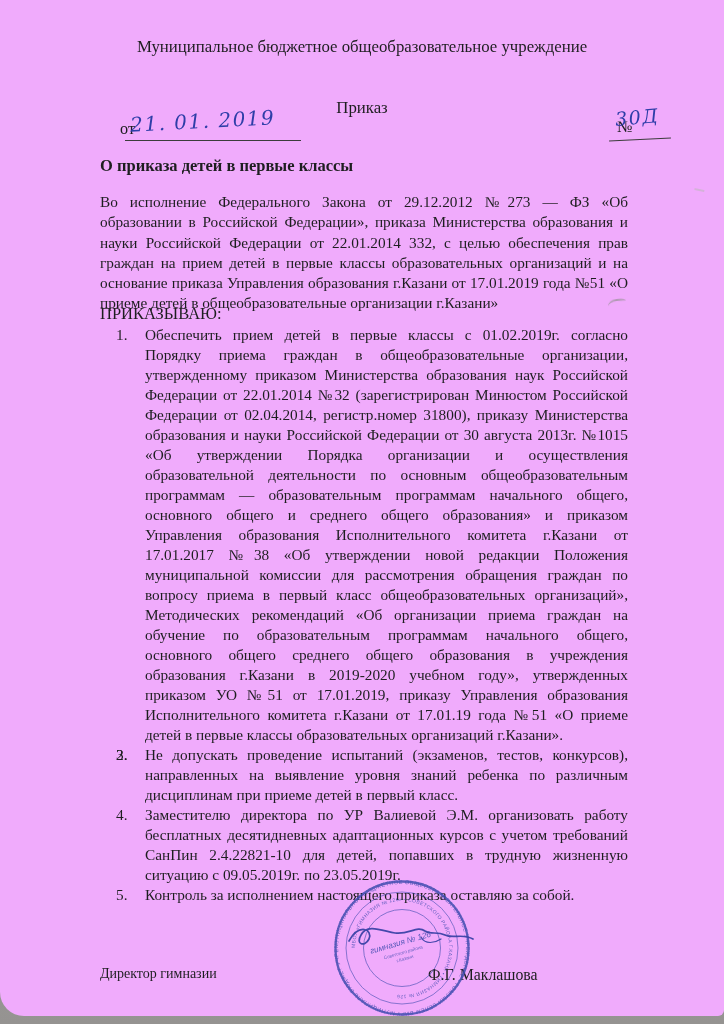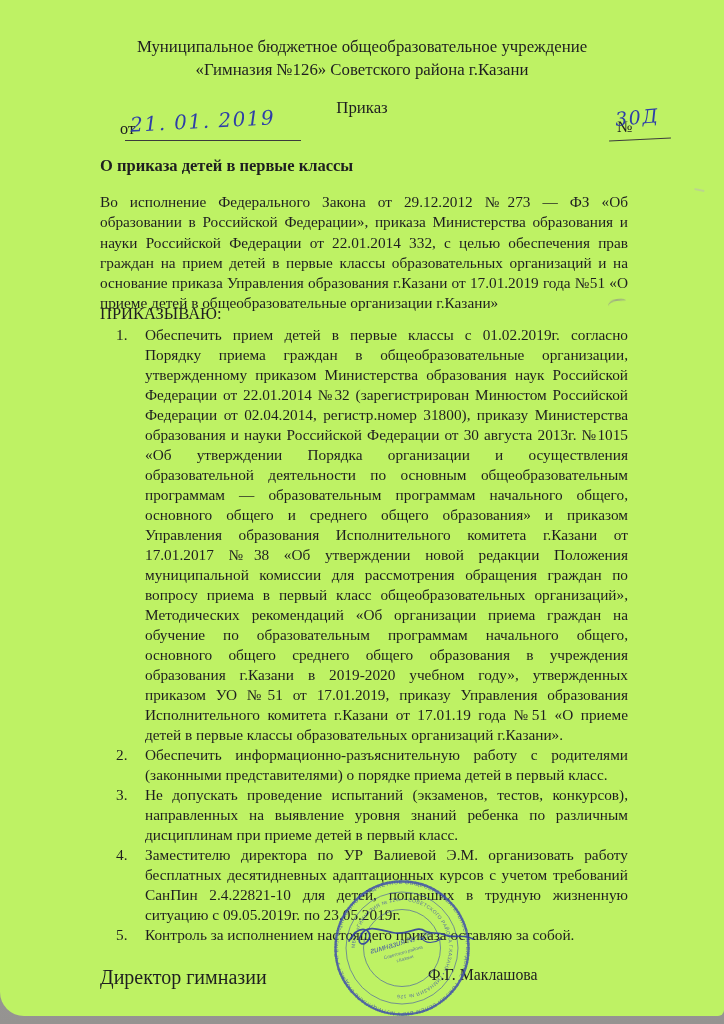--- a/index.html
+++ b/index.html
@@ -3,21 +3,21 @@
 <meta charset="utf-8">
 <style>
   html,body{margin:0;padding:0;}
   body{
     width:724px;height:1024px;position:relative;overflow:hidden;
     background:linear-gradient(to bottom,#bdbbba,#959391);
     font-family:"Liberation Serif", serif;
   }
   .page{
     position:absolute;left:0;top:0;width:724px;height:1016px;
-    background:#bef264;
+    background:#f0abfc;
     border-bottom-left-radius:24px;border-bottom-right-radius:6px;
     color:#1e1e20;
   }
   .abs{position:absolute;}
   .center{text-align:center;}
   .org{left:0;width:724px;font-size:16.8px;line-height:22px;}
   .doctype{left:0;width:724px;top:98px;font-size:16.8px;}
   .daterow-label{font-size:16.2px;margin-left:20px;}
   .hand{
     font-family:"DejaVu Serif", serif;font-style:italic;
@@ -28,21 +28,21 @@
   .uline{border-top:1.4px solid #3c3c3c;height:0;}
   .subject{left:100px;top:156px;font-size:16.5px;font-weight:bold;}
   .preamble{
     left:100px;top:192px;width:528px;
     font-size:15.3px;line-height:20.3px;text-align:justify;
   }
   .orderword{left:100px;top:304px;width:528px;text-align:left;font-size:16.5px;}
   .orderlist{left:100px;top:325px;width:528px;font-size:15.3px;line-height:20px;}
   .oitem{position:relative;padding-left:45px;text-align:justify;}
   .oitem .num{position:absolute;left:16px;top:0;}
-  .footer-label{left:100px;top:966px;font-size:20px;}
+  .footer-label{left:100px;top:966px;font-size:14px;}
   .footer-name{left:428px;top:966px;width:242px;text-align:left;font-size:15.8px;}
   .stamp{
     position:absolute;left:327px;top:873px;width:150px;height:150px;
     filter:blur(0.25px);opacity:0.92;
   }
   .smudge{
     left:608px;top:299px;width:18px;height:7px;
     border-top:2.5px solid #90908e;border-radius:50%/70% 30% 0 0;
     transform:rotate(-7deg);opacity:.65;filter:blur(.5px);
   }
@@ -50,21 +50,20 @@
     left:694px;top:189px;width:10px;height:4px;
     border-top:2px solid #b9b9b6;transform:rotate(12deg);opacity:.5;filter:blur(.6px);
   }
 </style>
 </head>
 <body>
 
 <div class="page">
 
   <div class="abs org center" style="top:36px;">Муниципальное бюджетное общеобразовательное учреждение</div>
-  <div class="abs org center" style="top:59px;">«Гимназия №126» Советского района г.Казани</div>
 
   <div class="abs doctype center">Приказ</div>
 
   <div class="abs daterow-label" style="left:100px;top:120px;">от</div>
   <div class="abs hand hand-date">21. 01. 2019</div>
   <div class="abs uline" style="left:125px;top:140px;width:176px;"></div>
 
   <div class="abs daterow-label" style="left:597px;top:118px;">№</div>
   <div class="abs hand hand-num">30Д</div>
   <div class="abs uline" style="left:609px;top:139px;width:62px;transform:rotate(-3deg);"></div>
@@ -75,21 +74,20 @@
 
   <div class="abs orderword">ПРИКАЗЫВАЮ:</div>
 
   <div class="abs orderlist">
     <div class="oitem">
       <span class="num">1.</span>
       <span>Обеспечить прием детей в первые классы с 01.02.2019г. согласно Порядку приема граждан в общеобразовательные организации, утвержденному приказом Министерства образования наук Российской Федерации от 22.01.2014 №32 (зарегистрирован Минюстом Российской Федерации от 02.04.2014, регистр.номер 31800), приказу Министерства образования и науки Российской Федерации от 30 августа 2013г. №1015 «Об утверждении Порядка организации и осуществления образовательной деятельности по основным общеобразовательным программам — образовательным программам начального общего, основного общего и среднего общего образования» и приказом Управления образования Исполнительного комитета г.Казани от 17.01.2017 №38 «Об утверждении новой редакции Положения муниципальной комиссии для рассмотрения обращения граждан по вопросу приема в первый класс общеобразовательных организаций», Методических рекомендаций «Об организации приема граждан на обучение по образовательным программам начального общего, основного общего среднего общего образования в учреждения образования г.Казани в 2019-2020 учебном году», утвержденных приказом УО №51 от 17.01.2019, приказу Управления образования Исполнительного комитета г.Казани от 17.01.19 года №51 «О приеме детей в первые классы образовательных организаций г.Казани».</span>
     </div>
     <div class="oitem">
       <span class="num">2.</span>
-      <span>Обеспечить информационно-разъяснительную работу с родителями (законными представителями) о порядке приема детей в первый класс.</span>
     </div>
     <div class="oitem">
       <span class="num">3.</span>
       <span>Не допускать проведение испытаний (экзаменов, тестов, конкурсов), направленных на выявление уровня знаний ребенка по различным дисциплинам при приеме детей в первый класс.</span>
     </div>
     <div class="oitem">
       <span class="num">4.</span>
       <span>Заместителю директора по УР Валиевой Э.М. организовать работу бесплатных десятидневных адаптационных курсов с учетом требований СанПин 2.4.22821-10 для детей, попавших в трудную жизненную ситуацию с 09.05.2019г. по 23.05.2019г.</span>
     </div>
     <div class="oitem">

